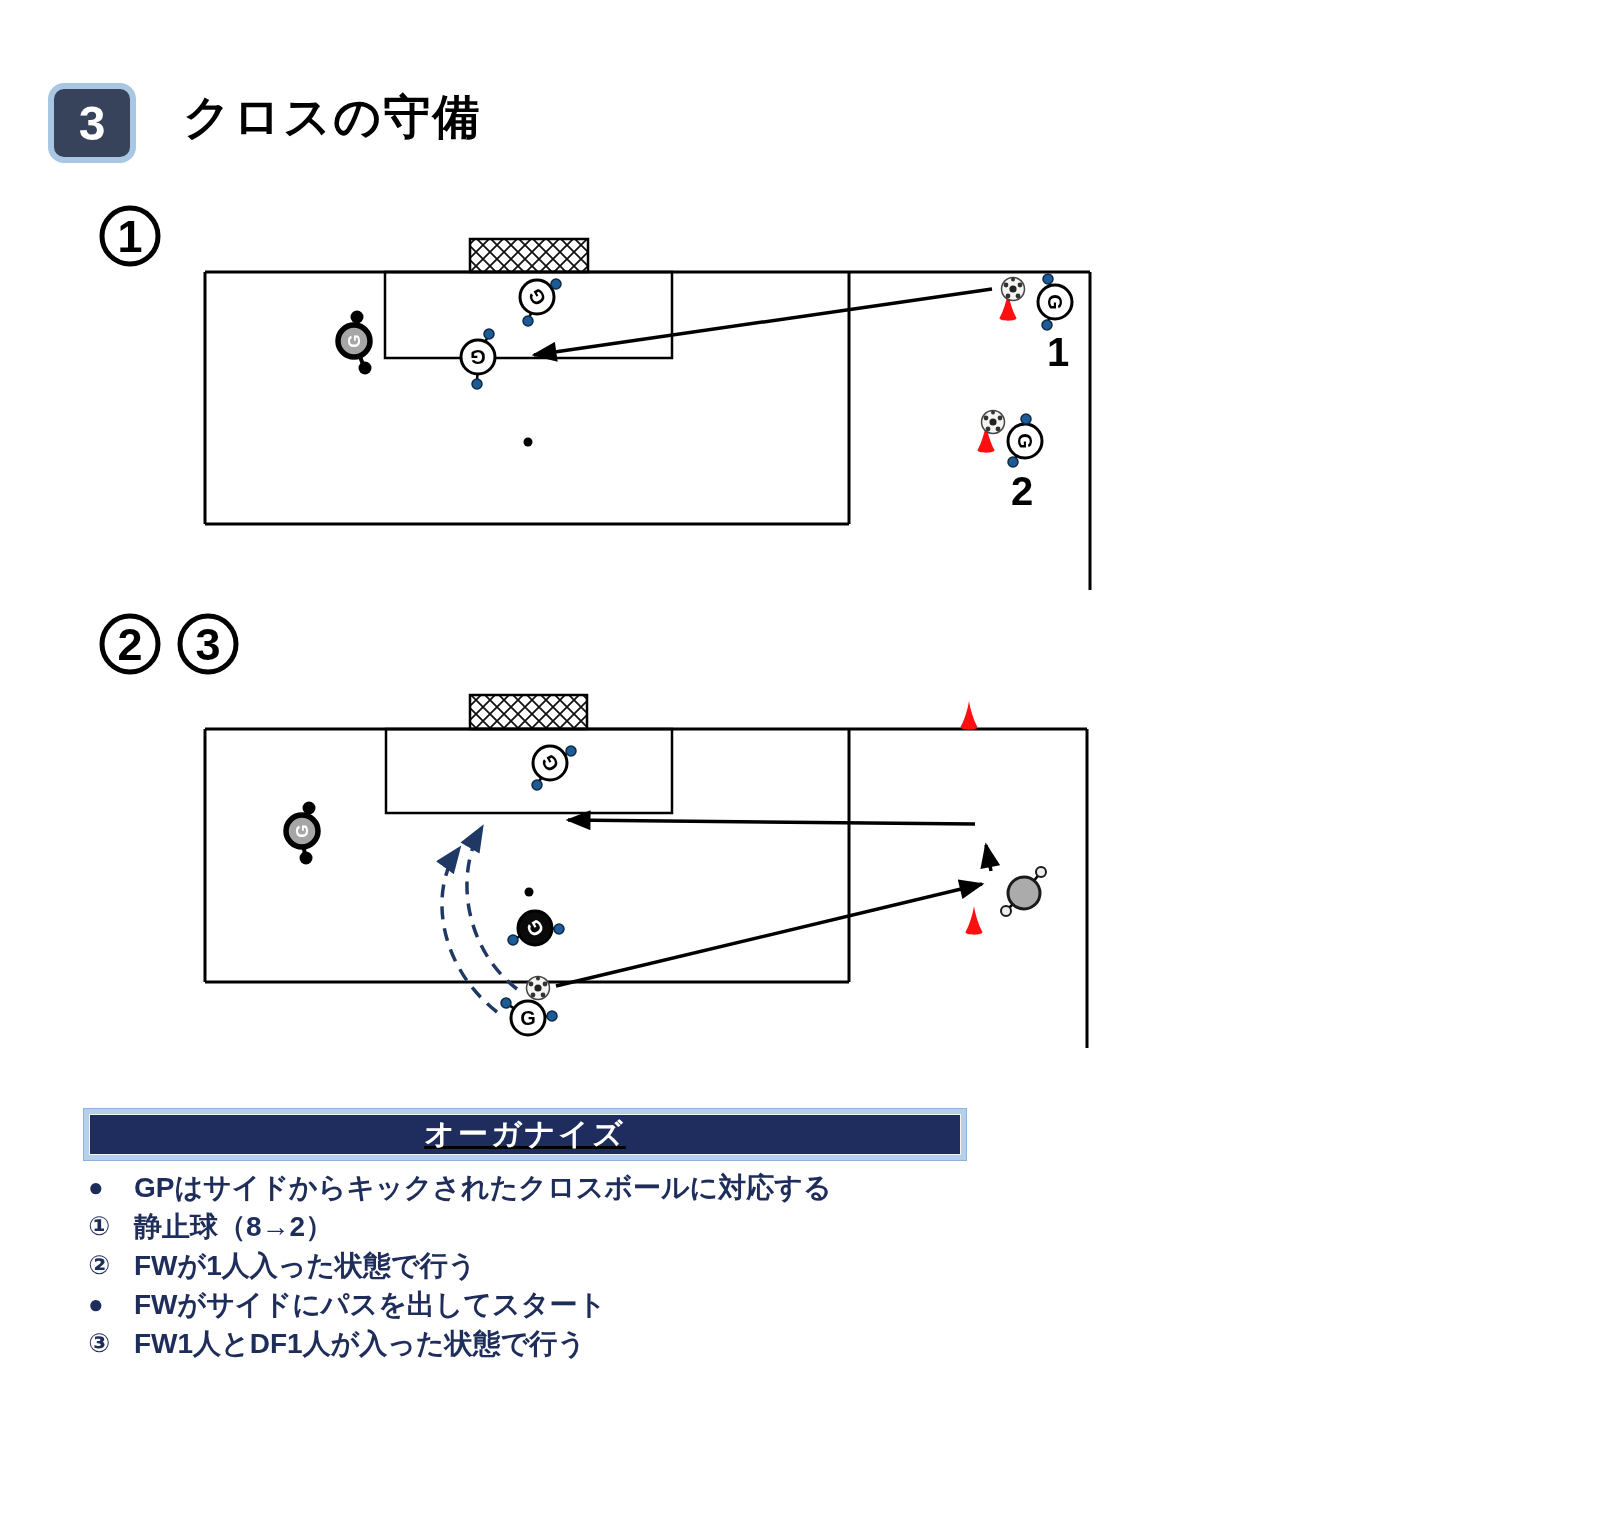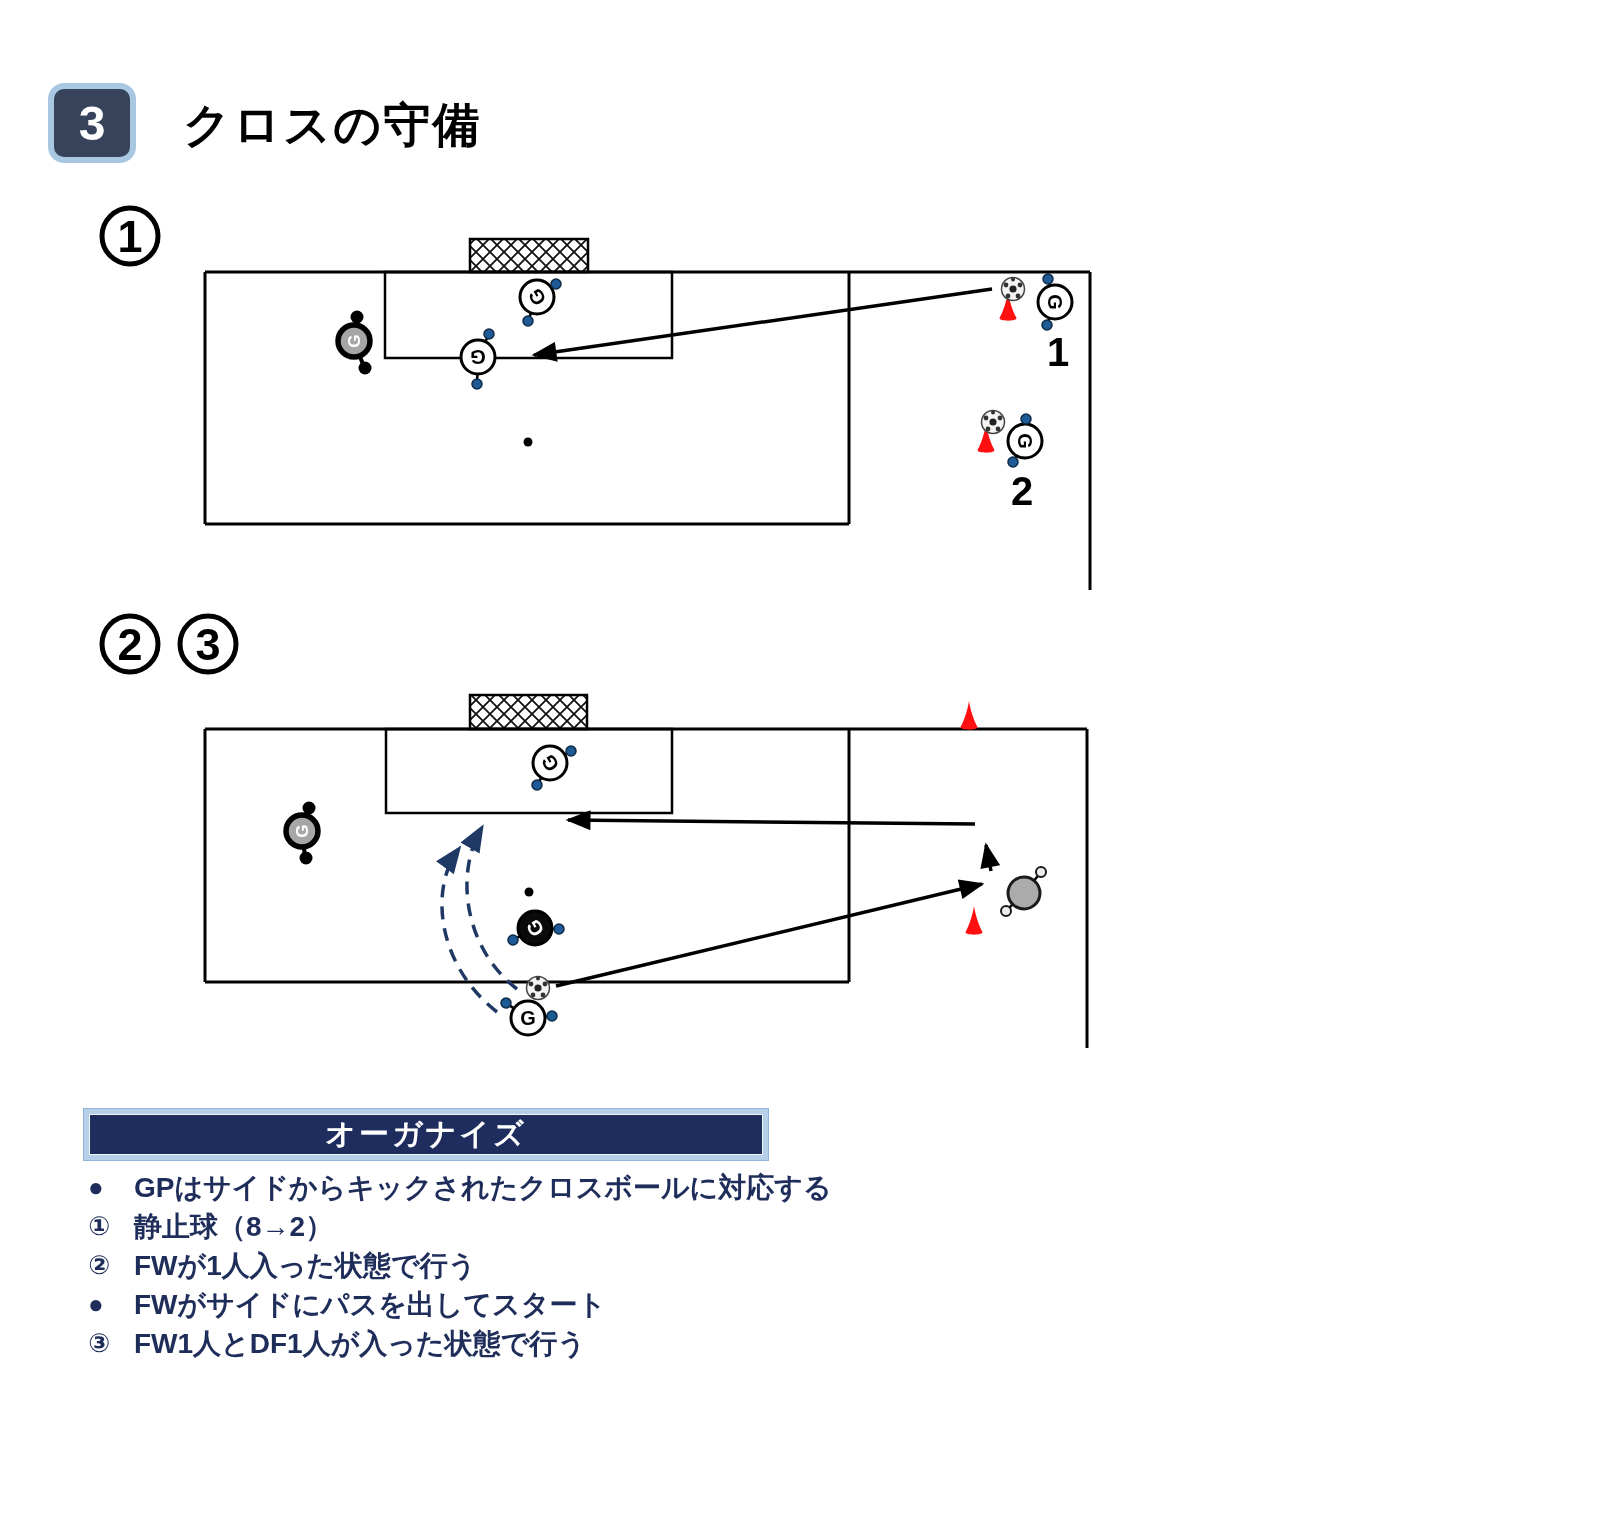--- a/index.html
+++ b/index.html
@@ -8,29 +8,29 @@
     font-family:"Liberation Sans","DejaVu Sans",sans-serif;overflow:hidden;
   }
   
   .section-badge{
     position:absolute;left:48px;top:83px;width:88px;height:80px;
     background:#36435B;border:6px solid #A9C7E3;border-radius:16px;
     box-sizing:border-box;display:flex;align-items:center;justify-content:center;
     color:#ffffff;font-size:48px;font-weight:bold;
   }
   .page-title{
-    position:absolute;left:183px;top:94px;margin:0;
+    position:absolute;left:183px;top:86px;margin:0;
     font-size:47px;font-weight:bold;color:#000000;letter-spacing:2px;
   }
   
   .diagram-svg{position:absolute;left:0;top:0;width:1600px;height:1517px;}
   
   .org-bar-outer{
-    position:absolute;left:83px;top:1108px;width:686px;height:53px;
-    background:#B6D0EA;border:1px solid #8FB4D9;box-sizing:border-box;padding:5px;
+    position:absolute;left:83px;top:1108px;width:884px;height:53px;
+    background:#B6D0EA;border:1px solid #8FB4D9;box-sizing:border-box;padding:5px;text-decoration:underline;
   }
   .org-bar-inner{
     width:100%;height:100%;background:#1F2C5E;border:1px solid #F2F6FA;
     box-sizing:border-box;display:flex;align-items:center;justify-content:center;
     color:#ffffff;font-size:30px;font-weight:bold;letter-spacing:3px;
   }
   .org-list{
     position:absolute;left:88px;top:1168px;width:860px;
     list-style:none;margin:0;padding:0;
     color:#1F2D5A;font-size:28px;font-weight:bold;

